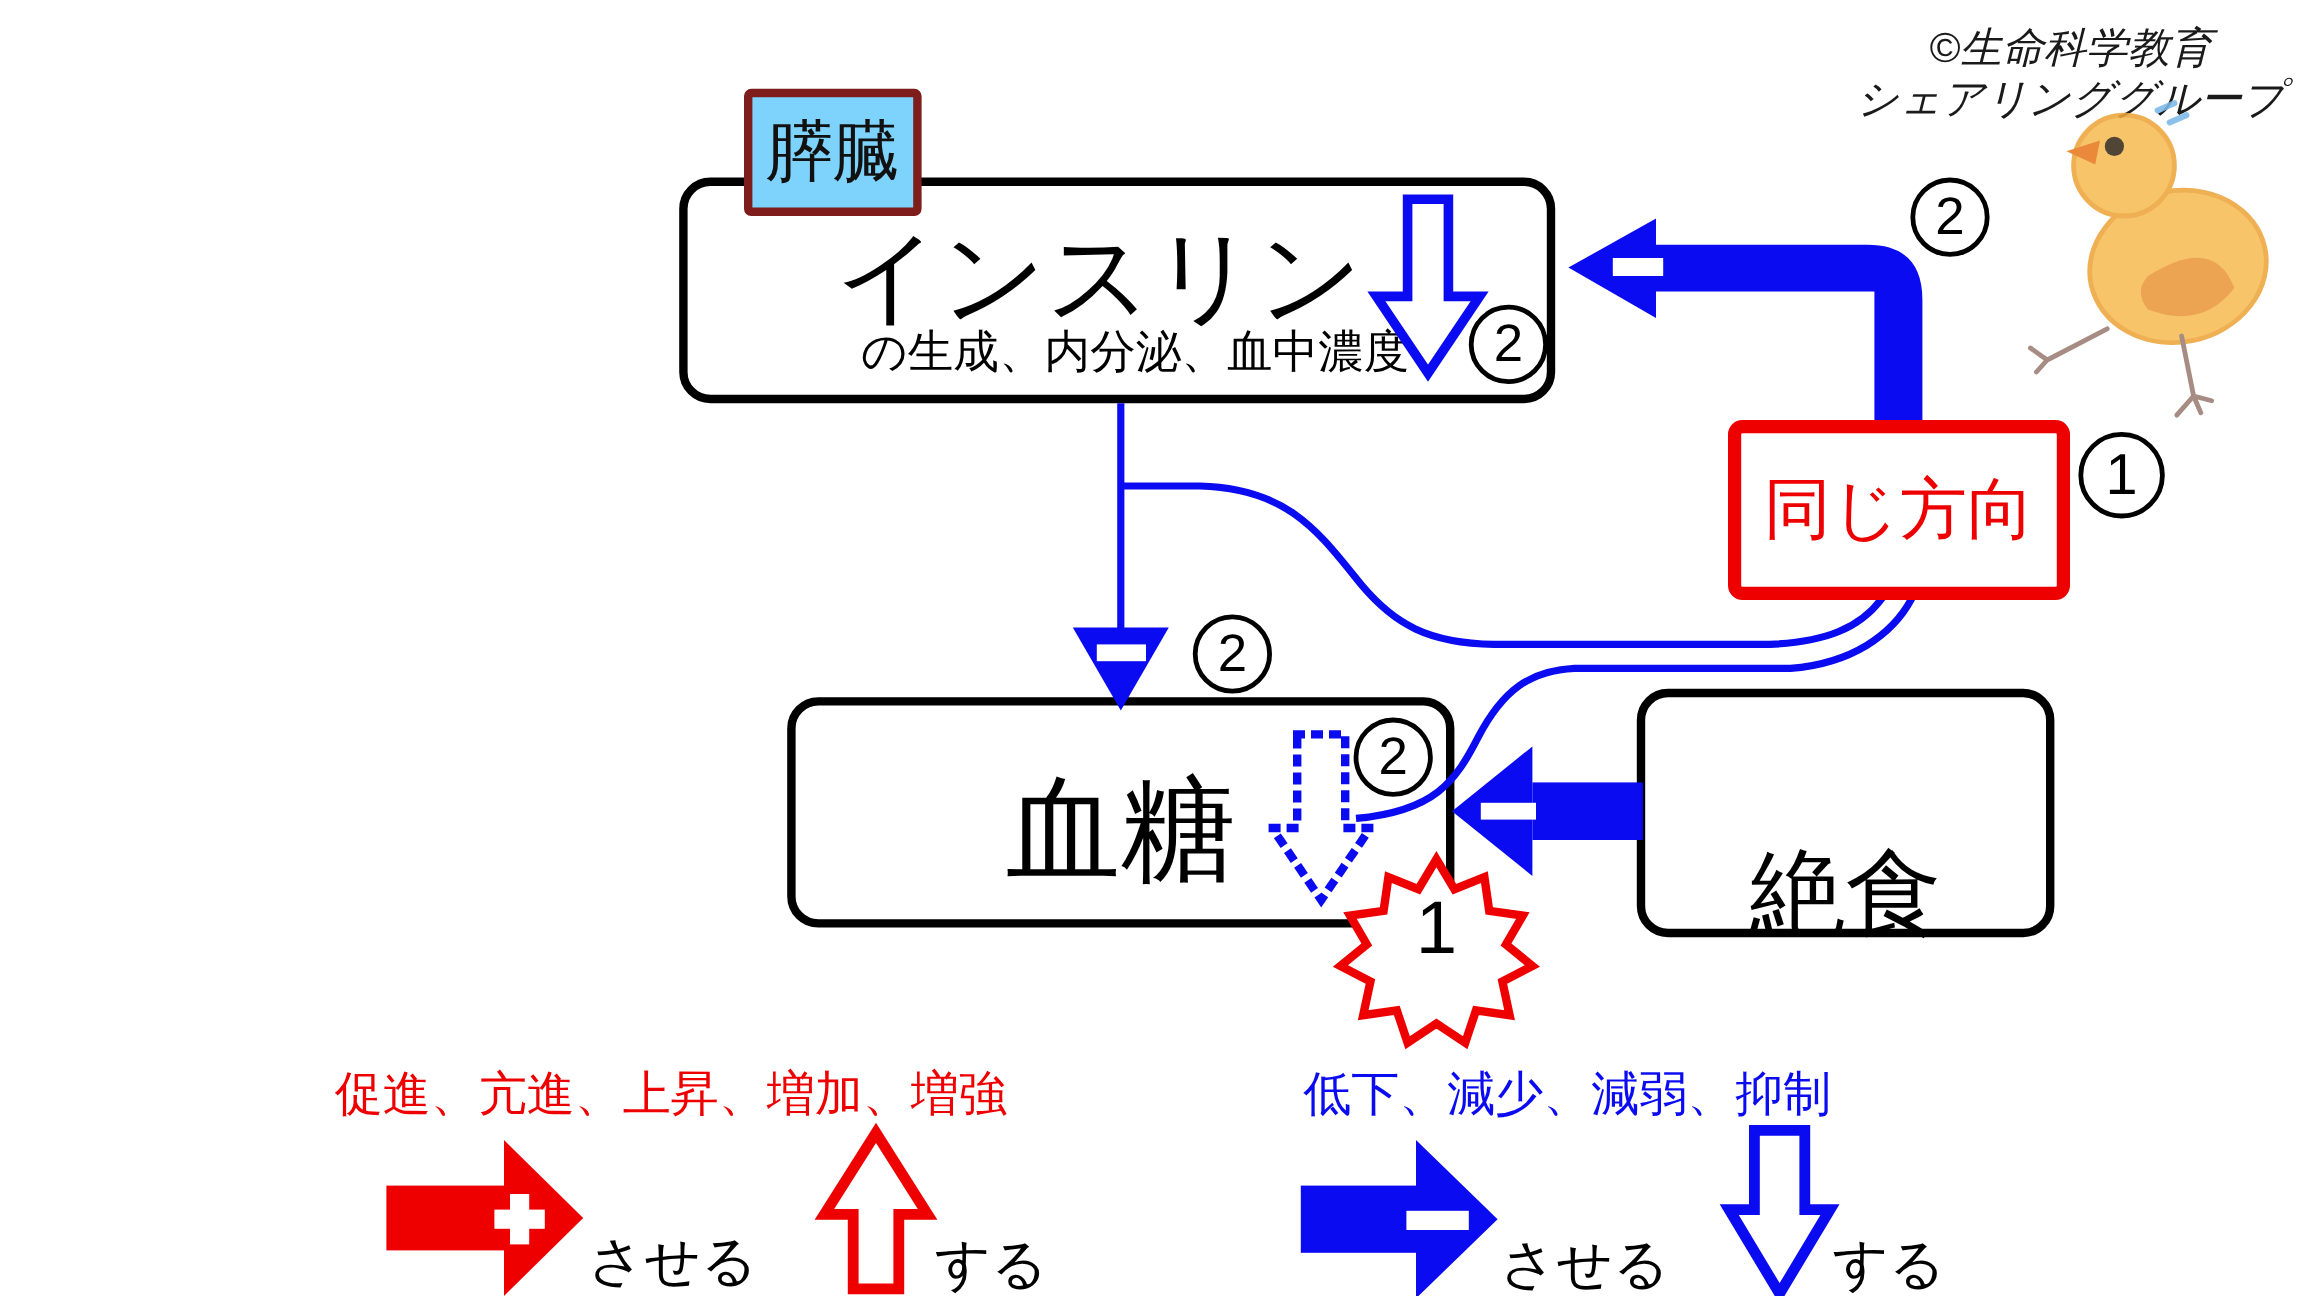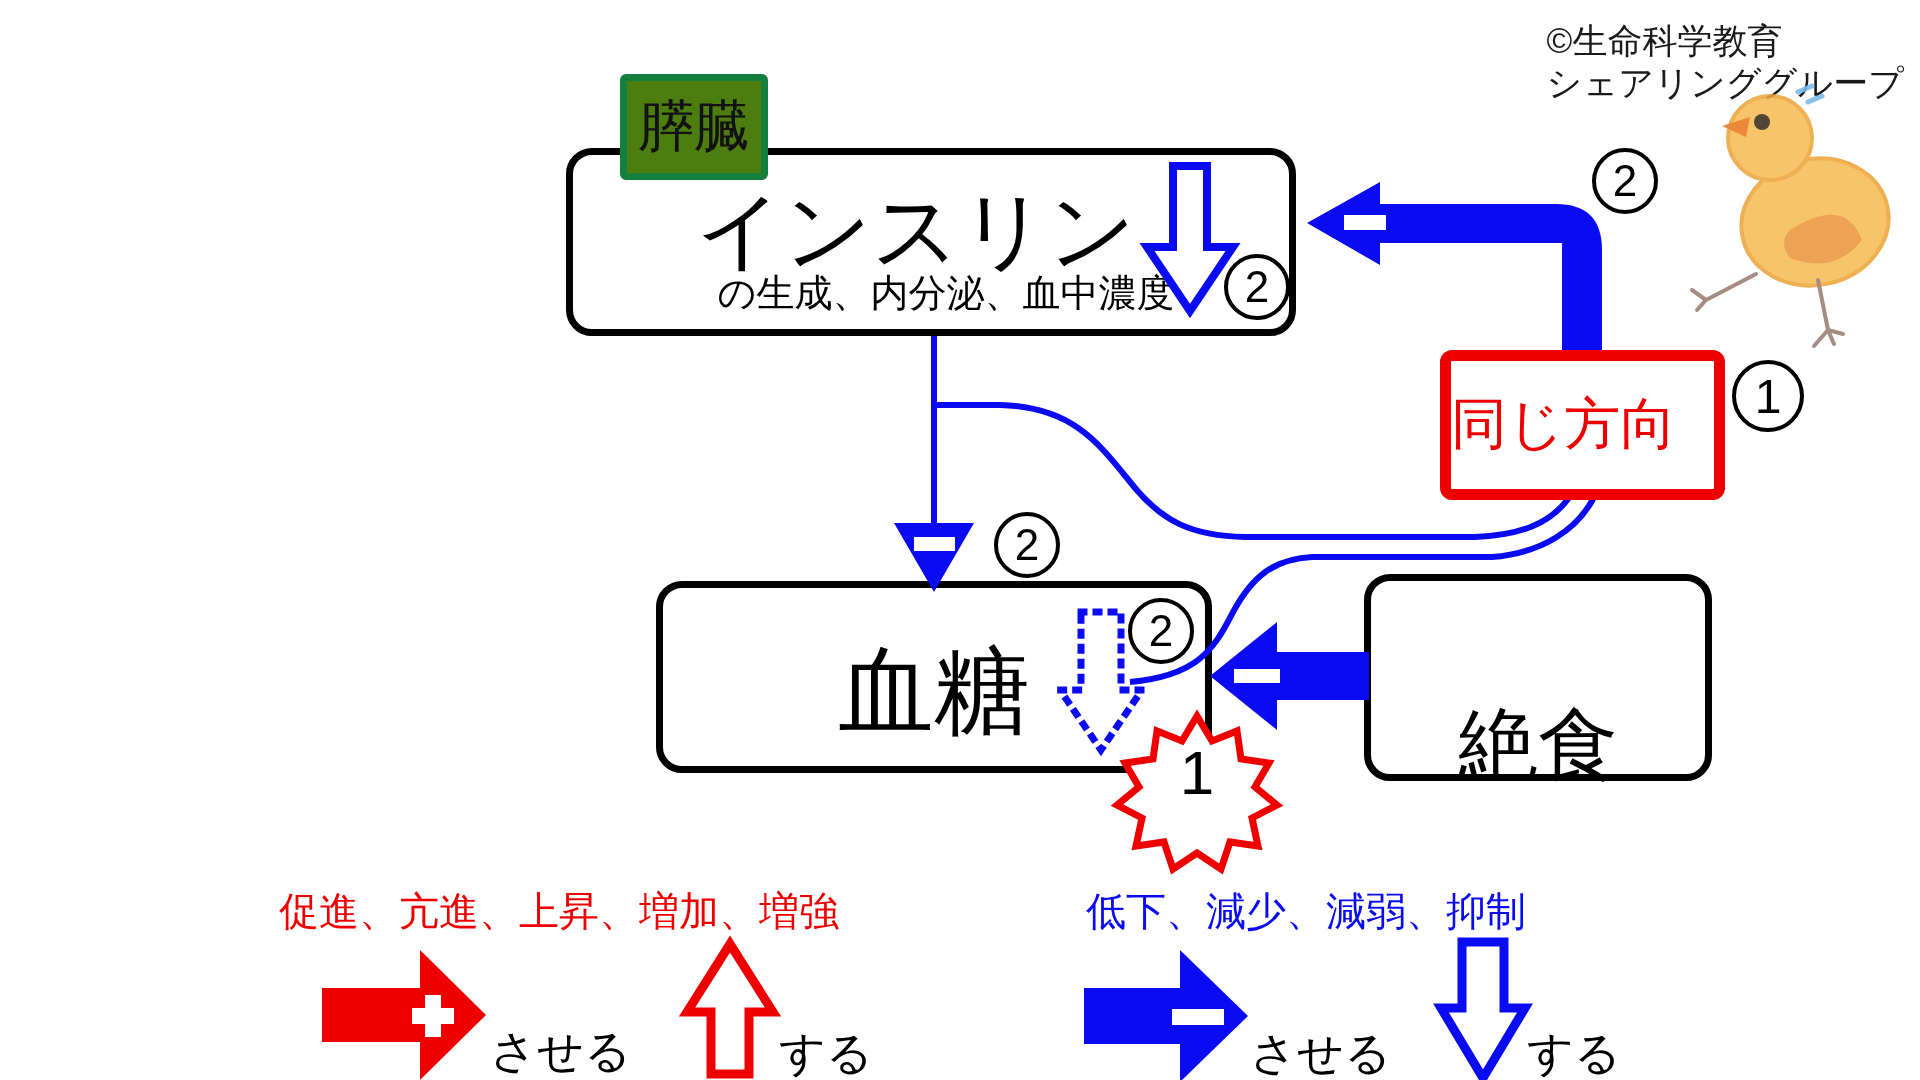--- a/index.html
+++ b/index.html
@@ -11,42 +11,42 @@
   .canvas{
     position:relative;width:1920px;height:1080px;overflow:hidden;
     background:#ffffff;
     font-family:"Liberation Sans","DejaVu Sans",sans-serif;
     color:var(--black);
   }
   
   .nbox{position:absolute;background:#fff;border:7px solid #000;border-radius:26px;box-sizing:border-box;}
   .boxtitle{position:absolute;text-align:center;color:#000;white-space:nowrap;}
   
-  .plabel{position:absolute;background:#4d7c0f;border:7px solid #15803d;border-radius:6px;box-sizing:border-box;
+  .plabel{position:absolute;background:#7dd3fc;border:7px solid #7f1d1d;border-radius:6px;box-sizing:border-box;
           display:flex;align-items:center;justify-content:center;font-size:56px;z-index:5;}
   
   .redbox{position:absolute;background:#fff;border:11px solid var(--red);border-radius:12px;box-sizing:border-box;
-          display:flex;align-items:center;justify-content:flex-start;z-index:4;}
+          display:flex;align-items:center;justify-content:center;z-index:4;}
   .redbox span{color:var(--red);font-size:56px;white-space:nowrap;}
   
   .circ{position:absolute;border:4px solid #000;border-radius:50%;background:#fff;
         display:flex;align-items:center;justify-content:center;color:#000;z-index:6;}
   .c60{width:58px;height:58px;font-size:44px;}
   .c66{width:64px;height:64px;font-size:48px;}
   svg.overlay{position:absolute;left:0;top:0;z-index:3;pointer-events:none;}
   .st-blue-f{fill:var(--blue);}
   .st-blue-s{stroke:var(--blue);fill:none;}
   .st-hollow{stroke:var(--blue);fill:#ffffff;}
   .st-red-s{stroke:var(--red);fill:#ffffff;}
   .white-f{fill:#ffffff;}
   .t-red{color:var(--red);margin-left:36px;}
   .t-blue{color:var(--blue);}
   .legend-words{position:absolute;font-size:40px;white-space:nowrap;z-index:2;}
   .legend-label{position:absolute;font-size:46px;color:#000;white-space:nowrap;z-index:2;margin-top:31px;}
-  .copyright{position:absolute;right:16px;top:20px;text-align:left;font-size:35px;line-height:42px;color:#1a1a1a;z-index:2;}
+  .copyright{position:absolute;right:16px;top:20px;text-align:center;font-size:35px;line-height:42px;color:#1a1a1a;z-index:2;font-style:italic;}
 </style>
 </head>
 <body>
 
 <div class="canvas">
 
   <div class="nbox" style="left:566px;top:148px;width:730px;height:188px;z-index:1;"></div>
   <div class="boxtitle" style="left:566px;top:173px;width:700px;font-size:86px;z-index:2;">インスリン</div>
   <div class="boxtitle" style="left:566px;top:268px;width:760px;font-size:38px;z-index:2;">の生成、内分泌、血中濃度</div>
 

